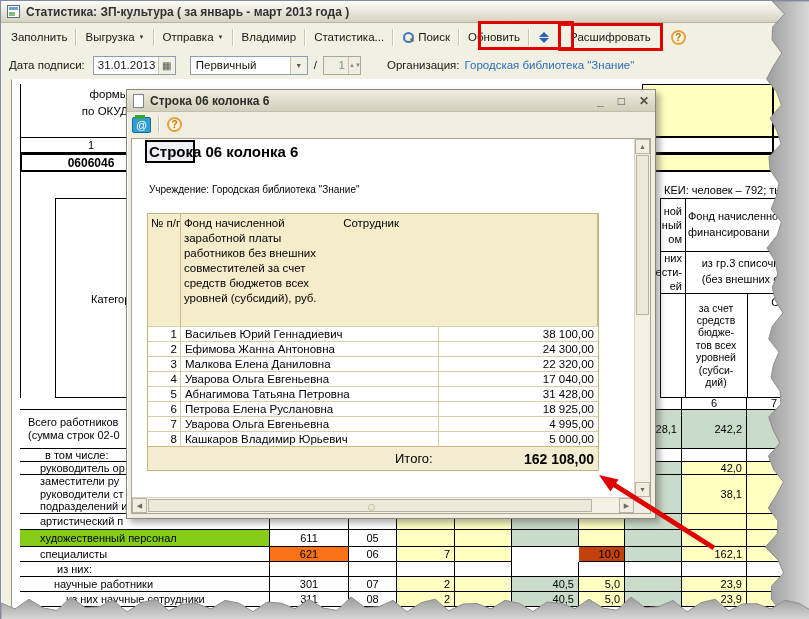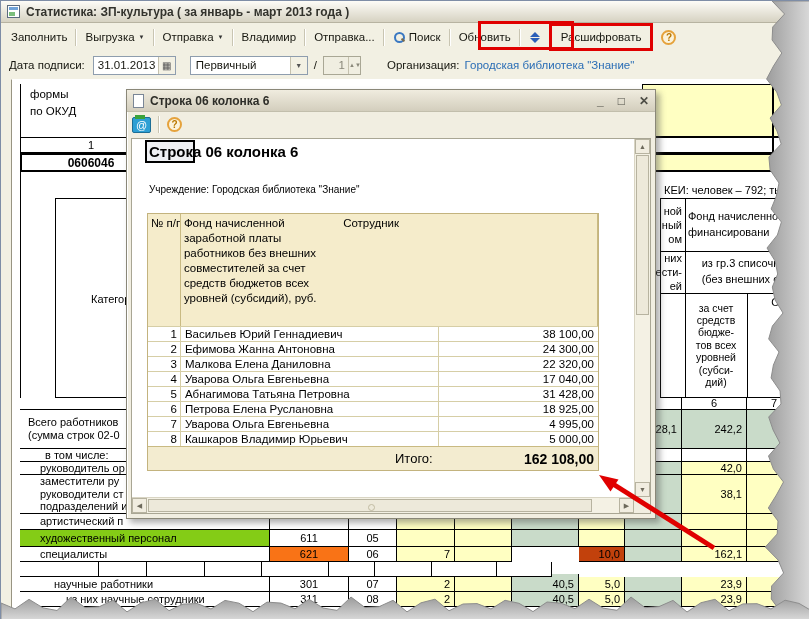--- a/index.html
+++ b/index.html
@@ -53,21 +53,21 @@
   .link { color:#2A6DB5; margin-left:5px; cursor:pointer; }
 
   
   .report { position:absolute; left:10px; top:78px; width:799px; height:541px; background:#fff;
     border-left:1px solid #989482; border-top:1px solid #98948200; font-size:11px; color:#000; }
   .abs { position:absolute; }
   .bcell { border:1px solid #000; display:flex; align-items:center; justify-content:center; }
   .pre { white-space:pre-line; }
 
   #tbl-left-line { left:8px; top:4px; width:1px; height:523px; background:#000; }
-  #okud-hdr { left:18px; top:6px; width:104px; text-align:left; font-size:11.5px; line-height:1.5; }
+  #okud-hdr { left:12px; top:6px; width:104px; text-align:right; font-size:11.5px; line-height:1.5; }
   #okud-one  { left:8px;  top:57px; width:142px; height:16px; }
   #okud-code { left:8px;  top:73px; width:142px; height:19px; border-width:2px; font-weight:bold; font-size:12px; }
   #codes-ya { left:630px; top:4px;  width:131px; height:53px; background:#FFFFC2; }
   #codes-yb { left:761px; top:4px;  width:48px;  height:53px; background:#FFFFC2; }
   #codes-wa { left:630px; top:57px; width:131px; height:16px; }
   #codes-wb { left:761px; top:57px; width:48px;  height:16px; }
   #codes-ba { left:630px; top:73px; width:131px; height:19px; background:#FFFFC2; border-width:2px; }
   #codes-bb { left:761px; top:73px; width:48px;  height:19px; background:#FFFFC2; border-width:2px; }
   #kei-line { left:652px; top:104px; white-space:nowrap; font-size:11px; }
 
@@ -166,21 +166,21 @@
     <span class="tb-btn">
         <span>Отправка</span>
         <span class="caret">▼</span>
       </span>
     <span class="tb-sep"></span>
     <span class="tb-btn">
         <span>Владимир</span>
       </span>
     <span class="tb-sep"></span>
     <span class="tb-btn">
-        <span>Отправка...</span>
+        <span>Статистика...</span>
       </span>
     <span class="tb-sep"></span>
     <span class="tb-btn">
         <span class="search-glass"></span>
         <span>Поиск</span>
       </span>
     <span class="tb-sep"></span>
     <span class="tb-btn">
         <span>Обновить</span>
       </span>
@@ -351,20 +351,21 @@
           <div class="bgc ctr" style="width: 48px; height: 15px; background: rgb(255, 255, 255);">06</div>
           <div class="bgc rgt" style="width: 58px; height: 15px; background: rgb(255, 255, 194);">7</div>
           <div class="bgc rgt" style="width: 57px; height: 15px; background: rgb(255, 255, 194);"></div>
           <div class="bgc rgt" style="width: 67px; height: 15px; background: rgb(201, 219, 201); margin-top: 27px;">178,7</div>
           <div class="bgc rgt" style="width: 46px; height: 15px; background: #c2410c;">10,0</div>
           <div class="bgc rgt" style="width: 57px; height: 15px; background: rgb(201, 219, 201);"></div>
           <div class="bgc rgt" style="width: 65px; height: 15px; background: rgb(255, 255, 194);">162,1</div>
           <div class="bgc rgt" style="width: 55px; height: 15px; background: rgb(255, 255, 194);"></div>
         </div>
         <div class="bgrow" style="height: 15px;">
+          <div class="bgc pre" style="width: 250px; height: 15px; padding-left: 37px; background: rgb(255, 255, 255);">из них:</div>
           <div class="bgc ctr" style="width: 79px; height: 15px; background: rgb(255, 255, 255);"></div>
           <div class="bgc ctr" style="width: 48px; height: 15px; background: rgb(255, 255, 255);"></div>
           <div class="bgc rgt" style="width: 58px; height: 15px; background: rgb(255, 255, 255);"></div>
           <div class="bgc rgt" style="width: 57px; height: 15px; background: rgb(255, 255, 255);"></div>
           <div class="bgc rgt" style="width: 67px; height: 15px; background: rgb(255, 255, 255);"></div>
           <div class="bgc rgt" style="width: 46px; height: 15px; background: rgb(255, 255, 255);"></div>
           <div class="bgc rgt" style="width: 57px; height: 15px; background: rgb(255, 255, 255);"></div>
           <div class="bgc rgt" style="width: 65px; height: 15px; background: rgb(255, 255, 255);"></div>
           <div class="bgc rgt" style="width: 55px; height: 15px; background: rgb(255, 255, 255);"></div>
         </div>

